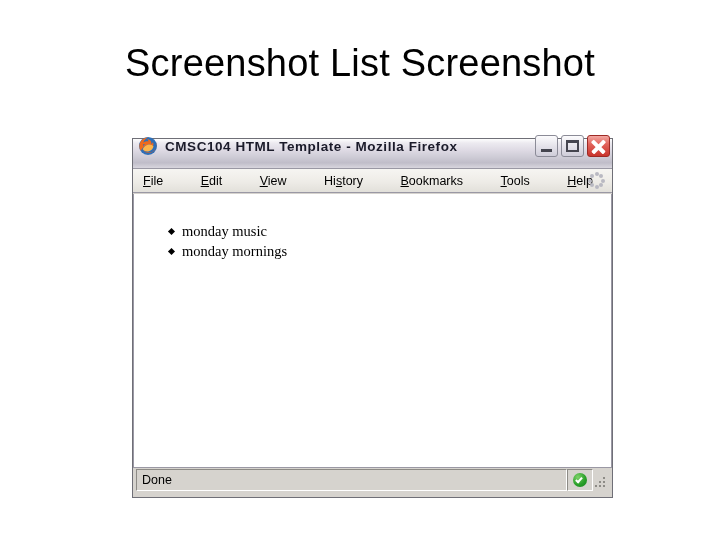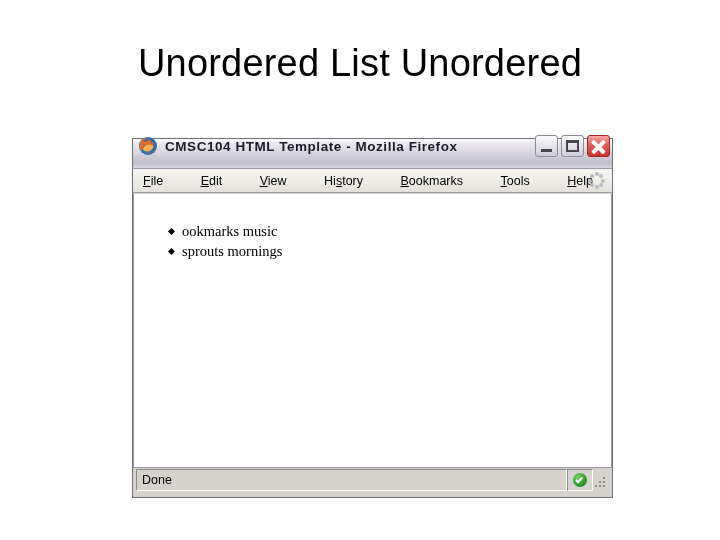--- a/index.html
+++ b/index.html
@@ -261,21 +261,21 @@
   #resize-grip span {
     position: absolute;
     width: 2px;
     height: 2px;
     background: #8d8b86;
   }
 </style>
 </head>
 <body>
 
-<div id="slide-title">Unordered List Unordered</div>
+<div id="slide-title">Screenshot List Screenshot</div>
 
 <div id="browser-window">
 
   <div id="title-bar">
     <div id="firefox-icon">
       <svg viewBox="0 0 20 20" width="20" height="20" aria-hidden="true">
         <circle cx="10" cy="10" r="9" fill="#2d6fb8"></circle>
         <path d="M10 1.4a8.6 8.6 0 0 0-7.2 13.3C4.3 12 6.6 9.6 9.6 8.7c2.6-.8 4.4.3 5.5 1.5.5-1.3.4-2.8-.2-4.1-.2 1-.8 1.8-1.6 2.2.3-1.3 0-2.7-.9-3.7-.8-1-2-1.6-3.3-1.7.9.6 1.4 1.6 1.3 2.6-1.4-.5-3-.3-4.2.6C5 6.9 4.4 8 4.3 9.2c.7-.9 1.8-1.4 2.9-1.3-1 .5-1.8 1.4-2.1 2.5A8.6 8.6 0 0 1 10 1.4z" fill="#f06a1b"></path>
         <path d="M18.2 7.2c.9 3.6-1.1 7.4-4.7 8.8-3 1.1-6.3.2-8.3-2 1.6 2.3 4.5 3.4 7.3 2.7 3.4-.8 5.8-3.9 5.7-7.4 0-.7-.1-1.4-.3-2.1z" fill="#e85c10"></path>
         <path d="M9.6 8.7c3-.9 4.8.3 5.9 1.6-.4 2.4-2.2 4.4-4.6 5-2.3.6-4.7-.2-6.2-2 .9-2.1 2.6-3.9 4.9-4.6z" fill="#fdb44b"></path>
@@ -310,25 +310,25 @@
       <span style="left:2px; top:11px;"></span>
       <span style="left:0; top:6.5px;"></span>
       <span style="left:2px; top:2px;"></span>
     </div>
   </div>
 
   <div id="content-area">
     <ul id="unordered-list">
       <li>
         <span class="bullet"></span>
-        <span>ookmarks music</span>
+        <span>monday music</span>
       </li>
       <li>
         <span class="bullet"></span>
-        <span>sprouts mornings</span>
+        <span>monday mornings</span>
       </li>
     </ul>
   </div>
 
   <div id="status-bar">
     <div id="status-text-panel">
       <span id="status-text">Done</span>
     </div>
     <div id="status-secure-panel">
       <div id="secure-icon"></div>

